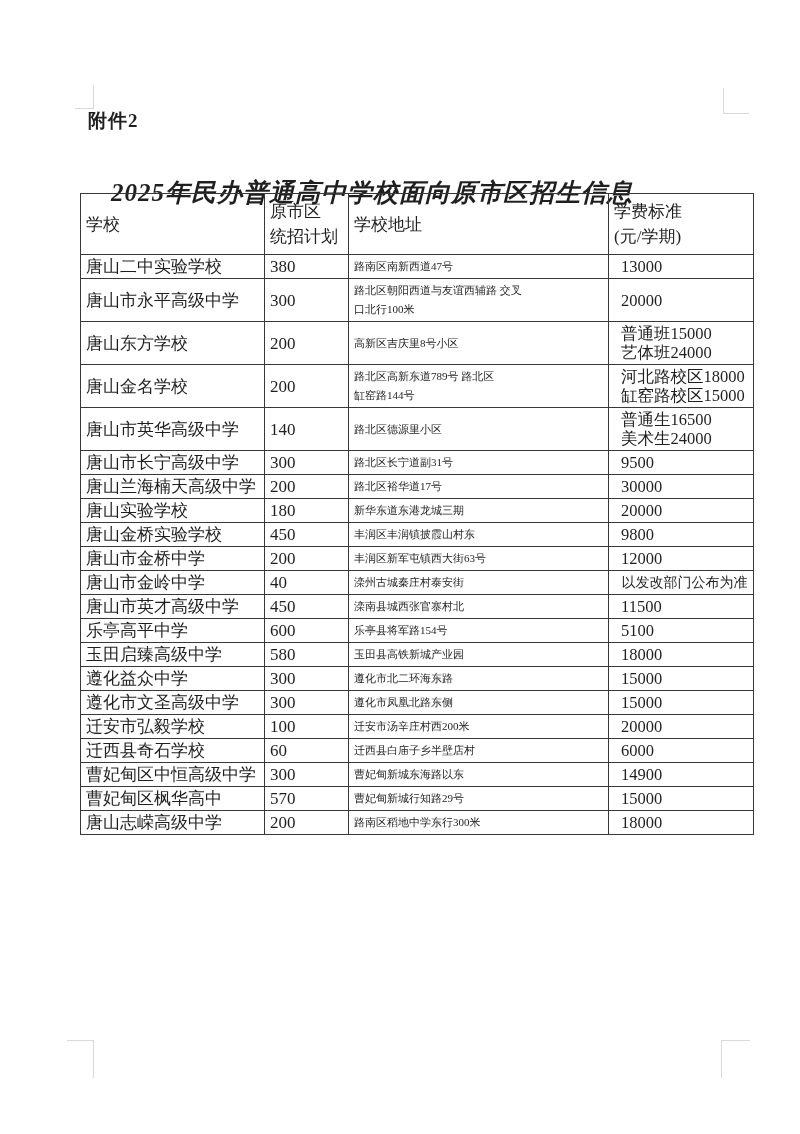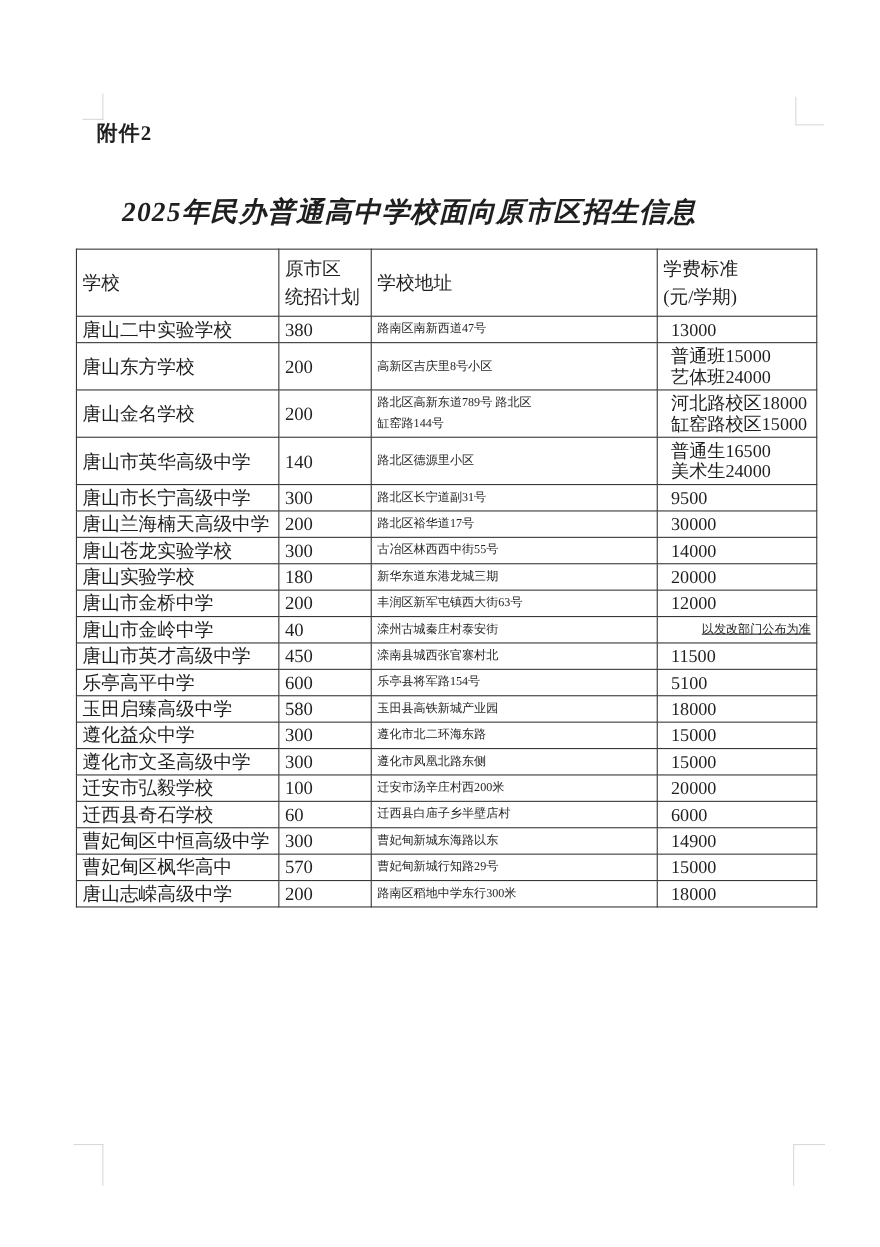--- a/index.html
+++ b/index.html
@@ -29,44 +29,43 @@
     font-size: 19px; font-weight: bold; letter-spacing: 1px; text-align: right;
   }
   .doc-title {
     position: absolute; left: 95px; top: 160px; margin: 16px;
     font-size: 25px; font-weight: bold; letter-spacing: 1px;
     white-space: nowrap;
     font-style: italic;
   }
 
   table.enroll {
-    position: absolute; left: 69px; top: 193px;
+    position: absolute; left: 80px; top: 193px;
     width: 673px;
     border-collapse: collapse;
     table-layout: fixed;
-    margin-top: 33px;
   }
   .enroll th, .enroll td {
     border: 1px solid #383838;
     padding: 2px 5px;
     font-size: 17px;
     font-weight: normal;
     line-height: 19px;
     text-align: left;
     vertical-align: middle;
     white-space: pre-line;
     overflow: hidden;
   }
   .enroll th {
     line-height: 25px;
     padding: 5px 5px;
   }
   .enroll td.address { font-size: 11px; }
   .enroll td.fee     { font-size: 16.5px; line-height: 19px; padding-left: 12px; }
-  .enroll td.fee.fee-center { text-align: right; font-size: 11px; text-decoration: underline; }
+  .enroll td.fee.fee-center { text-align: center; font-size: 14px; }
 </style>
 </head>
 <body>
 
 <div class="page">
 
   <div class="mark mark-tl"></div>
   <div class="mark mark-tr"></div>
   <div class="mark mark-bl"></div>
   <div class="mark mark-br"></div>
@@ -93,20 +92,27 @@
       </tr>
     </thead>
     <tbody>
         <tr>
     <td class="school">唐山二中实验学校</td>
     <td class="plan">380</td>
     <td class="address">路南区南新西道47号</td>
     <td class="fee">13000</td>
   </tr>
         <tr>
+    <td class="school">唐山市永平高级中学</td>
+    <td class="plan">300</td>
+    <td class="address">路北区朝阳西道与友谊西辅路 交叉
+口北行100米</td>
+    <td class="fee">20000</td>
+  </tr>
+        <tr>
     <td class="school">唐山东方学校</td>
     <td class="plan">200</td>
     <td class="address">高新区吉庆里8号小区</td>
     <td class="fee">普通班15000
 艺体班24000</td>
   </tr>
         <tr>
     <td class="school">唐山金名学校</td>
     <td class="plan">200</td>
     <td class="address">路北区高新东道789号 路北区
@@ -127,32 +133,32 @@
     <td class="address">路北区长宁道副31号</td>
     <td class="fee">9500</td>
   </tr>
         <tr>
     <td class="school">唐山兰海楠天高级中学</td>
     <td class="plan">200</td>
     <td class="address">路北区裕华道17号</td>
     <td class="fee">30000</td>
   </tr>
         <tr>
-    <td class="school">唐山苍龙实验学校</td>
-    <td class="plan">300</td>
-    <td class="address">古冶区林西西中街55号</td>
-    <td class="fee">14000</td>
-  </tr>
-        <tr>
     <td class="school">唐山实验学校</td>
     <td class="plan">180</td>
     <td class="address">新华东道东港龙城三期</td>
     <td class="fee">20000</td>
   </tr>
         <tr>
+    <td class="school">唐山金桥实验学校</td>
+    <td class="plan">450</td>
+    <td class="address">丰润区丰润镇披霞山村东</td>
+    <td class="fee">9800</td>
+  </tr>
+        <tr>
     <td class="school">唐山市金桥中学</td>
     <td class="plan">200</td>
     <td class="address">丰润区新军屯镇西大街63号</td>
     <td class="fee">12000</td>
   </tr>
         <tr>
     <td class="school">唐山市金岭中学</td>
     <td class="plan">40</td>
     <td class="address">滦州古城秦庄村泰安街</td>
     <td class="fee fee-center">以发改部门公布为准</td>

